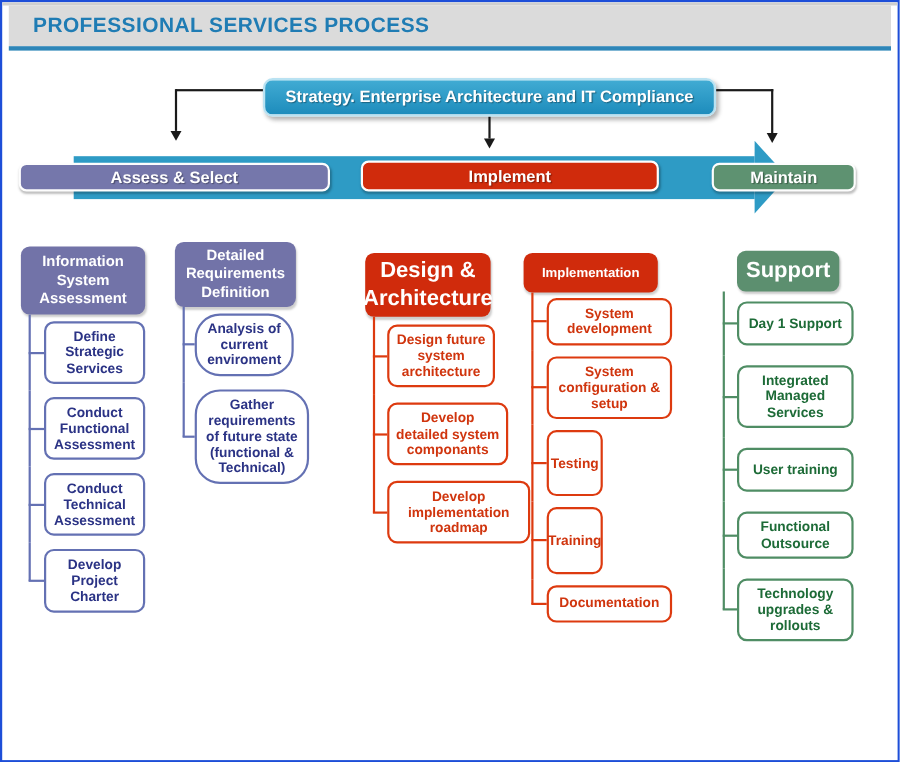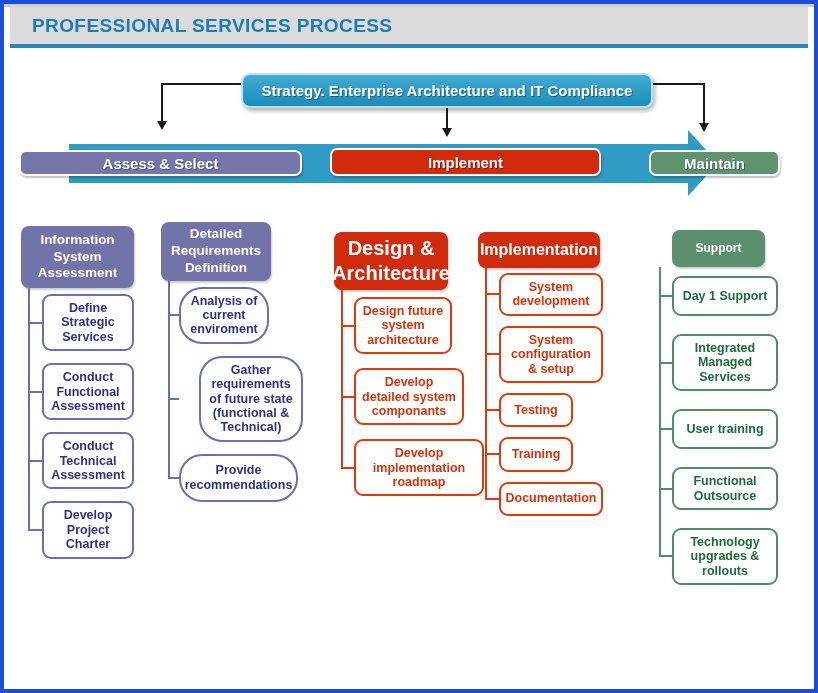--- a/index.html
+++ b/index.html
@@ -1,16 +1,16 @@
 <!DOCTYPE html>
 <html><head>
 <meta charset="utf-8">
 <style>
   html,body{margin:0;padding:0;background:#fff;font-family:"Liberation Sans",sans-serif;}
-  .page{position:relative;width:818px;height:693px;background:#fff;border:4px solid #1d4ed8;box-sizing:border-box;overflow:hidden;}
+  .page{position:relative;width:818px;height:693px;background:#fff;border:2px solid #1d4ed8;box-sizing:border-box;overflow:hidden;}
   .page::before{content:"";position:absolute;left:0;top:0;right:0;height:3px;background:#cfcfcf;}
 
   
   .titlebar{position:absolute;left:6px;right:6px;top:3px;height:37px;background:#dbdbdb;}
   .titlebar .title{line-height:37px;padding-left:22px;font-size:19px;font-weight:bold;letter-spacing:.4px;color:#1f7cb4;}
   .underline{position:absolute;left:6px;right:6px;top:40px;height:4px;background:#2e86b8;}
 
   .diagram{position:absolute;left:0;top:0;width:818px;height:693px;}
 
   
@@ -54,34 +54,34 @@
     display:flex;align-items:center;justify-content:center;text-align:center;
     color:var(--text);font-size:12.5px;font-weight:bold;line-height:1.15;padding:5px 4px;min-height:34px;}
 
   .c1{left:17px;top:222px;width:113px;}
   .c1 .header{min-height:62px;font-size:13.5px;}
   .c1 li{padding:6px 0 6px 21px;} .c1 li::after{width:14px;} .c1 .box{width:92px;}
 
   .c2{left:157px;top:218px;width:110px;}
   .c2 .header{min-height:54px;font-size:13.5px;}
   .c2 li{padding:6px 0 6px 18px;} .c2 li::after{width:11px;} .c2 .box{width:90px;border-radius:23px;}
-  .c2 li:nth-child(2) .box{width:104px;margin-left:20px;} .c2 li:nth-child(3) .box{width:119px;min-height:48px;}
+  .c2 li:nth-child(2) .box{width:104px;} .c2 li:nth-child(3) .box{width:119px;min-height:48px;}
 
   .c3{left:330px;top:228px;width:114px;}
   .c3 .header{min-height:56px;font-size:20px;}
   .c3 li{padding:7px 0 7px 20px;} .c3 li::after{width:13px;} .c3 .box{width:98px;}
   .c3 li:nth-child(2) .box{width:110px;} .c3 li:nth-child(3) .box{width:130px;}
 
   .c4{left:474px;top:228px;width:122px;}
-  .c4 .header{min-height:36px;font-size:16px;}
-  .c4 li{padding:5px 0 5px 21px;} .c4 li::after{width:14px;} .c4 .box{width:104px;}
-  .c4 li:nth-child(3) .box,.c4 li:nth-child(4) .box{width:74px;min-height:22px;padding:8px 4px;}
+  .c4 .header{min-height:36px;font-size:12px;}
+  .c4 li{padding:5px 0 5px 21px;} .c4 li::after{width:14px;} .c4 .box{width:114px;}
+  .c4 li:nth-child(3) .box,.c4 li:nth-child(4) .box{width:51px;min-height:22px;padding:21px 4px;}
 
   .c5{left:648px;top:226px;width:113px;}
-  .c5 .header{min-height:37px;font-size:12px;margin-left:20px;}
+  .c5 .header{min-height:37px;font-size:20px;margin-left:20px;}
   .c5 li{padding:9px 0 9px 20px;} .c5 li::after{width:13px;} .c5 .box{width:106px;min-height:40px;}
 </style>
 </head>
 <body>
 
 <div class="page">
 
   <div class="titlebar">
     <div class="title">PROFESSIONAL SERVICES PROCESS</div>
   </div>
@@ -133,23 +133,20 @@
 
     <div class="col c2 theme-purple">
       <div class="header">Detailed Requirements Definition</div>
       <ul>
         <li>
             <div class="box">Analysis of current enviroment</div>
           </li>
         <li>
             <div class="box">Gather requirements of future state (functional &amp; Technical)</div>
           </li>
-        <li>
-            <div class="box">Provide recommendations</div>
-          </li>
       </ul>
     </div>
 
     <div class="col c3 theme-red">
       <div class="header">Design &amp; Architecture</div>
       <ul>
         <li>
             <div class="box">Design future system architecture</div>
           </li>
         <li>

